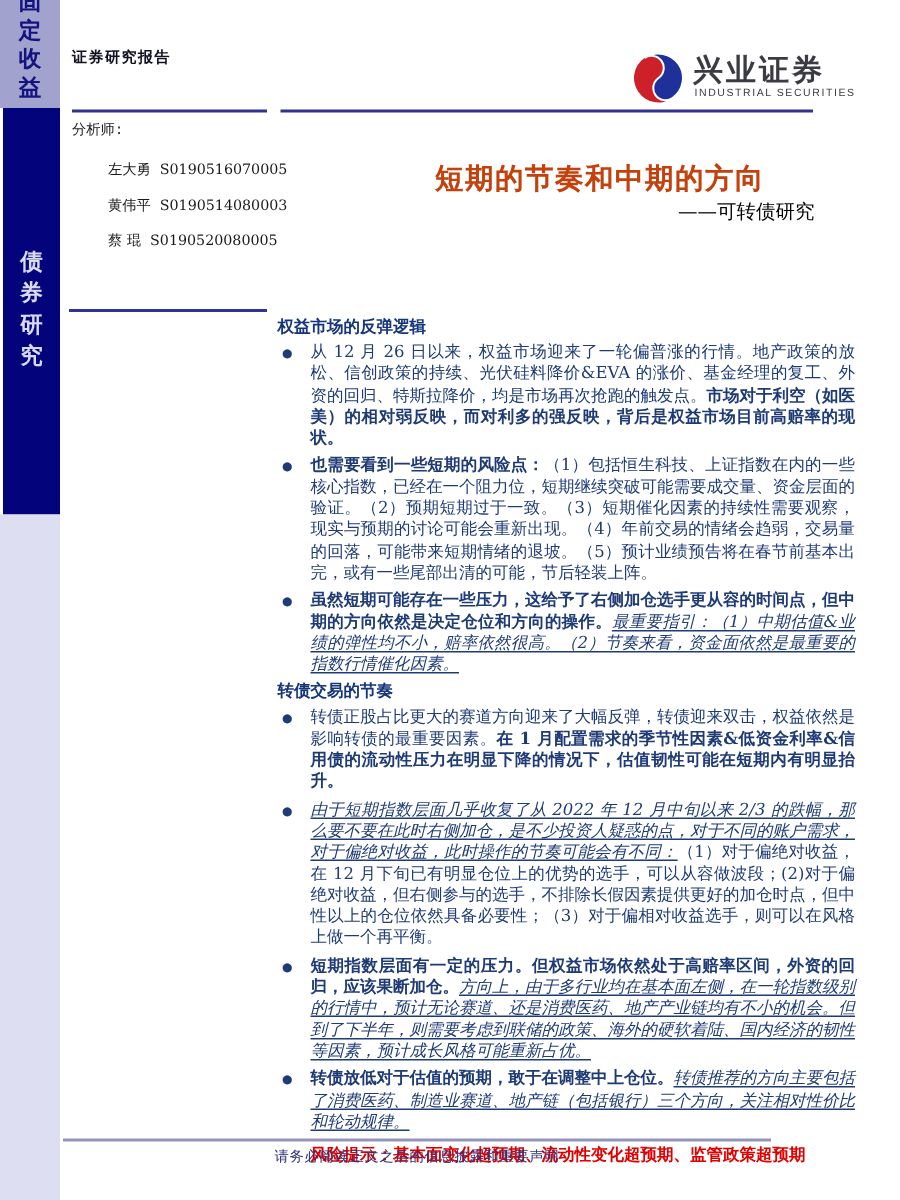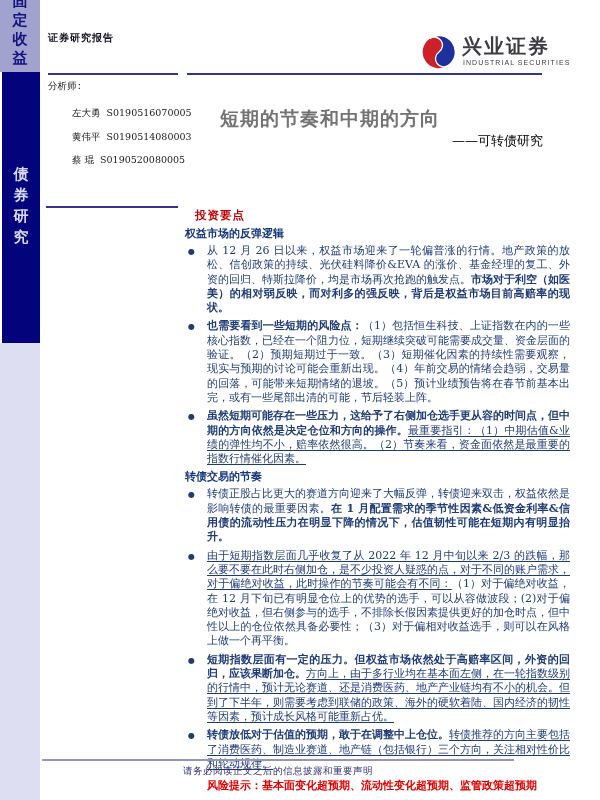--- a/index.html
+++ b/index.html
@@ -30,37 +30,37 @@
   .rule{position:absolute;height:2px;background:#32328f;}
   .rule-left-top{left:48px;top:73px;width:130px;}
   .rule-right{left:187px;top:73px;width:355px;}
   .rule-left-bottom{left:46px;top:206px;width:132px;height:1.5px;}
 
   .analysts{position:absolute;left:48px;top:80px;font-size:9.5px;color:#1a1a1a;}
   .analysts-label{margin-bottom:14px;font-family:Liberation Mono, monospace;}
   .analyst-row{margin-bottom:10.5px;white-space:nowrap;margin-left:24px;}
   .analyst-row .aname{margin-right:6px;}
 
-  .doc-title{position:absolute;left:150px;top:106px;width:360px;text-align:center;
-        font-size:19px;font-weight:bold;color:#737373;letter-spacing:1px;white-space:nowrap;}
+  .doc-title{position:absolute;left:150px;top:106px;width:360px;text-align:right;
+        font-size:19px;font-weight:bold;color:#c2410c;letter-spacing:1px;white-space:nowrap;}
   .doc-subtitle{position:absolute;left:150px;top:132px;width:393px;text-align:right;
         font-size:13px;color:#000;white-space:nowrap;}
   .doc-date{position:absolute;left:245px;top:194px;width:300px;text-align:right;
         font-size:12px;font-weight:bold;color:#c00000;white-space:nowrap;}
 
   
   .body-col{position:absolute;left:185px;top:208px;width:385px;color:#1f3b75;}
   .section-label{font-size:11.5px;font-weight:bold;color:#c00000;margin:0 0 4px 10px;letter-spacing:1px;}
   .body-heading{font-size:11px;font-weight:bold;color:#16367b;line-height:14px;margin:3px 0 3px 0;}
   .bullet{position:relative;padding-left:22px;margin:0 0 4px 0;font-size:11px;
         line-height:14.3px;text-align:justify;}
   .bullet-marker{position:absolute;left:3px;top:1px;font-size:8px;}
   .seg-n{font-weight:normal;}
   .seg-b{font-weight:bold;}
-  .seg-u{text-decoration:underline;text-underline-offset:2px;text-decoration-thickness:1px;}
+  .seg-u{text-decoration:underline;text-underline-offset:2px;text-decoration-thickness:1px;font-style:italic;}
   .risk{margin:8px 0 0 22px;font-size:11px;font-weight:bold;color:#e00000;line-height:14.5px;}
 
   
   .footer-rule{position:absolute;left:42px;top:759px;width:472px;height:2px;background:#9595bc;}
   .footer-text{position:absolute;left:42px;top:765px;width:472px;text-align:center;
         font-size:9.5px;color:#30307b;letter-spacing:0.5px;}
 </style>
 </head>
 <body>
 
@@ -107,21 +107,20 @@
         <div class="analyst-row"><span class="aname">左大勇</span><span>S0190516070005</span></div>
         <div class="analyst-row"><span class="aname">黄伟平</span><span>S0190514080003</span></div>
         <div class="analyst-row"><span class="aname">蔡 琨</span><span>S0190520080005</span></div>
       </div>
   </div>
 
   <div class="doc-title">短期的节奏和中期的方向</div>
   <div class="doc-subtitle">——可转债研究</div>
 
   <div class="body-col">
-    <div class="section-label">投资要点</div>
     <div>
         <div class="body-heading">权益市场的反弹逻辑</div>
         <div class="bullet"><span class="bullet-marker">●</span><span><span class="seg-n">从 12 月 26 日以来，权益市场迎来了一轮偏普涨的行情。地产政策的放松、信创政策的持续、光伏硅料降价&amp;EVA 的涨价、基金经理的复工、外资的回归、特斯拉降价，均是市场再次抢跑的触发点。</span><span class="seg-b">市场对于利空（如医美）的相对弱反映，而对利多的强反映，背后是权益市场目前高赔率的现状。</span></span></div>
         <div class="bullet"><span class="bullet-marker">●</span><span><span class="seg-b">也需要看到一些短期的风险点：</span><span class="seg-n">（1）包括恒生科技、上证指数在内的一些核心指数，已经在一个阻力位，短期继续突破可能需要成交量、资金层面的验证。（2）预期短期过于一致。（3）短期催化因素的持续性需要观察，现实与预期的讨论可能会重新出现。（4）年前交易的情绪会趋弱，交易量的回落，可能带来短期情绪的退坡。（5）预计业绩预告将在春节前基本出完，或有一些尾部出清的可能，节后轻装上阵。</span></span></div>
         <div class="bullet"><span class="bullet-marker">●</span><span><span class="seg-b">虽然短期可能存在一些压力，这给予了右侧加仓选手更从容的时间点，但中期的方向依然是决定仓位和方向的操作。</span><span class="seg-u">最重要指引：（1）中期估值&amp;业绩的弹性均不小，赔率依然很高。（2）节奏来看，资金面依然是最重要的指数行情催化因素。</span></span></div>
         <div class="body-heading">转债交易的节奏</div>
         <div class="bullet"><span class="bullet-marker">●</span><span><span class="seg-n">转债正股占比更大的赛道方向迎来了大幅反弹，转债迎来双击，权益依然是影响转债的最重要因素。</span><span class="seg-b">在 1 月配置需求的季节性因素&amp;低资金利率&amp;信用债的流动性压力在明显下降的情况下，估值韧性可能在短期内有明显抬升。</span></span></div>
         <div class="bullet"><span class="bullet-marker">●</span><span><span class="seg-u">由于短期指数层面几乎收复了从 2022 年 12 月中旬以来 2/3 的跌幅，那么要不要在此时右侧加仓，是不少投资人疑惑的点，对于不同的账户需求，对于偏绝对收益，此时操作的节奏可能会有不同：</span><span class="seg-n">（1）对于偏绝对收益，在 12 月下旬已有明显仓位上的优势的选手，可以从容做波段；(2)对于偏绝对收益，但右侧参与的选手，不排除长假因素提供更好的加仓时点，但中性以上的仓位依然具备必要性；（3）对于偏相对收益选手，则可以在风格上做一个再平衡。</span></span></div>
         <div class="bullet"><span class="bullet-marker">●</span><span><span class="seg-b">短期指数层面有一定的压力。但权益市场依然处于高赔率区间，外资的回归，应该果断加仓。</span><span class="seg-u">方向上，由于多行业均在基本面左侧，在一轮指数级别的行情中，预计无论赛道、还是消费医药、地产产业链均有不小的机会。但到了下半年，则需要考虑到联储的政策、海外的硬软着陆、国内经济的韧性等因素，预计成长风格可能重新占优。</span></span></div>
         <div class="bullet"><span class="bullet-marker">●</span><span><span class="seg-b">转债放低对于估值的预期，敢于在调整中上仓位。</span><span class="seg-u">转债推荐的方向主要包括了消费医药、制造业赛道、地产链（包括银行）三个方向，关注相对性价比和轮动规律。</span></span></div>

